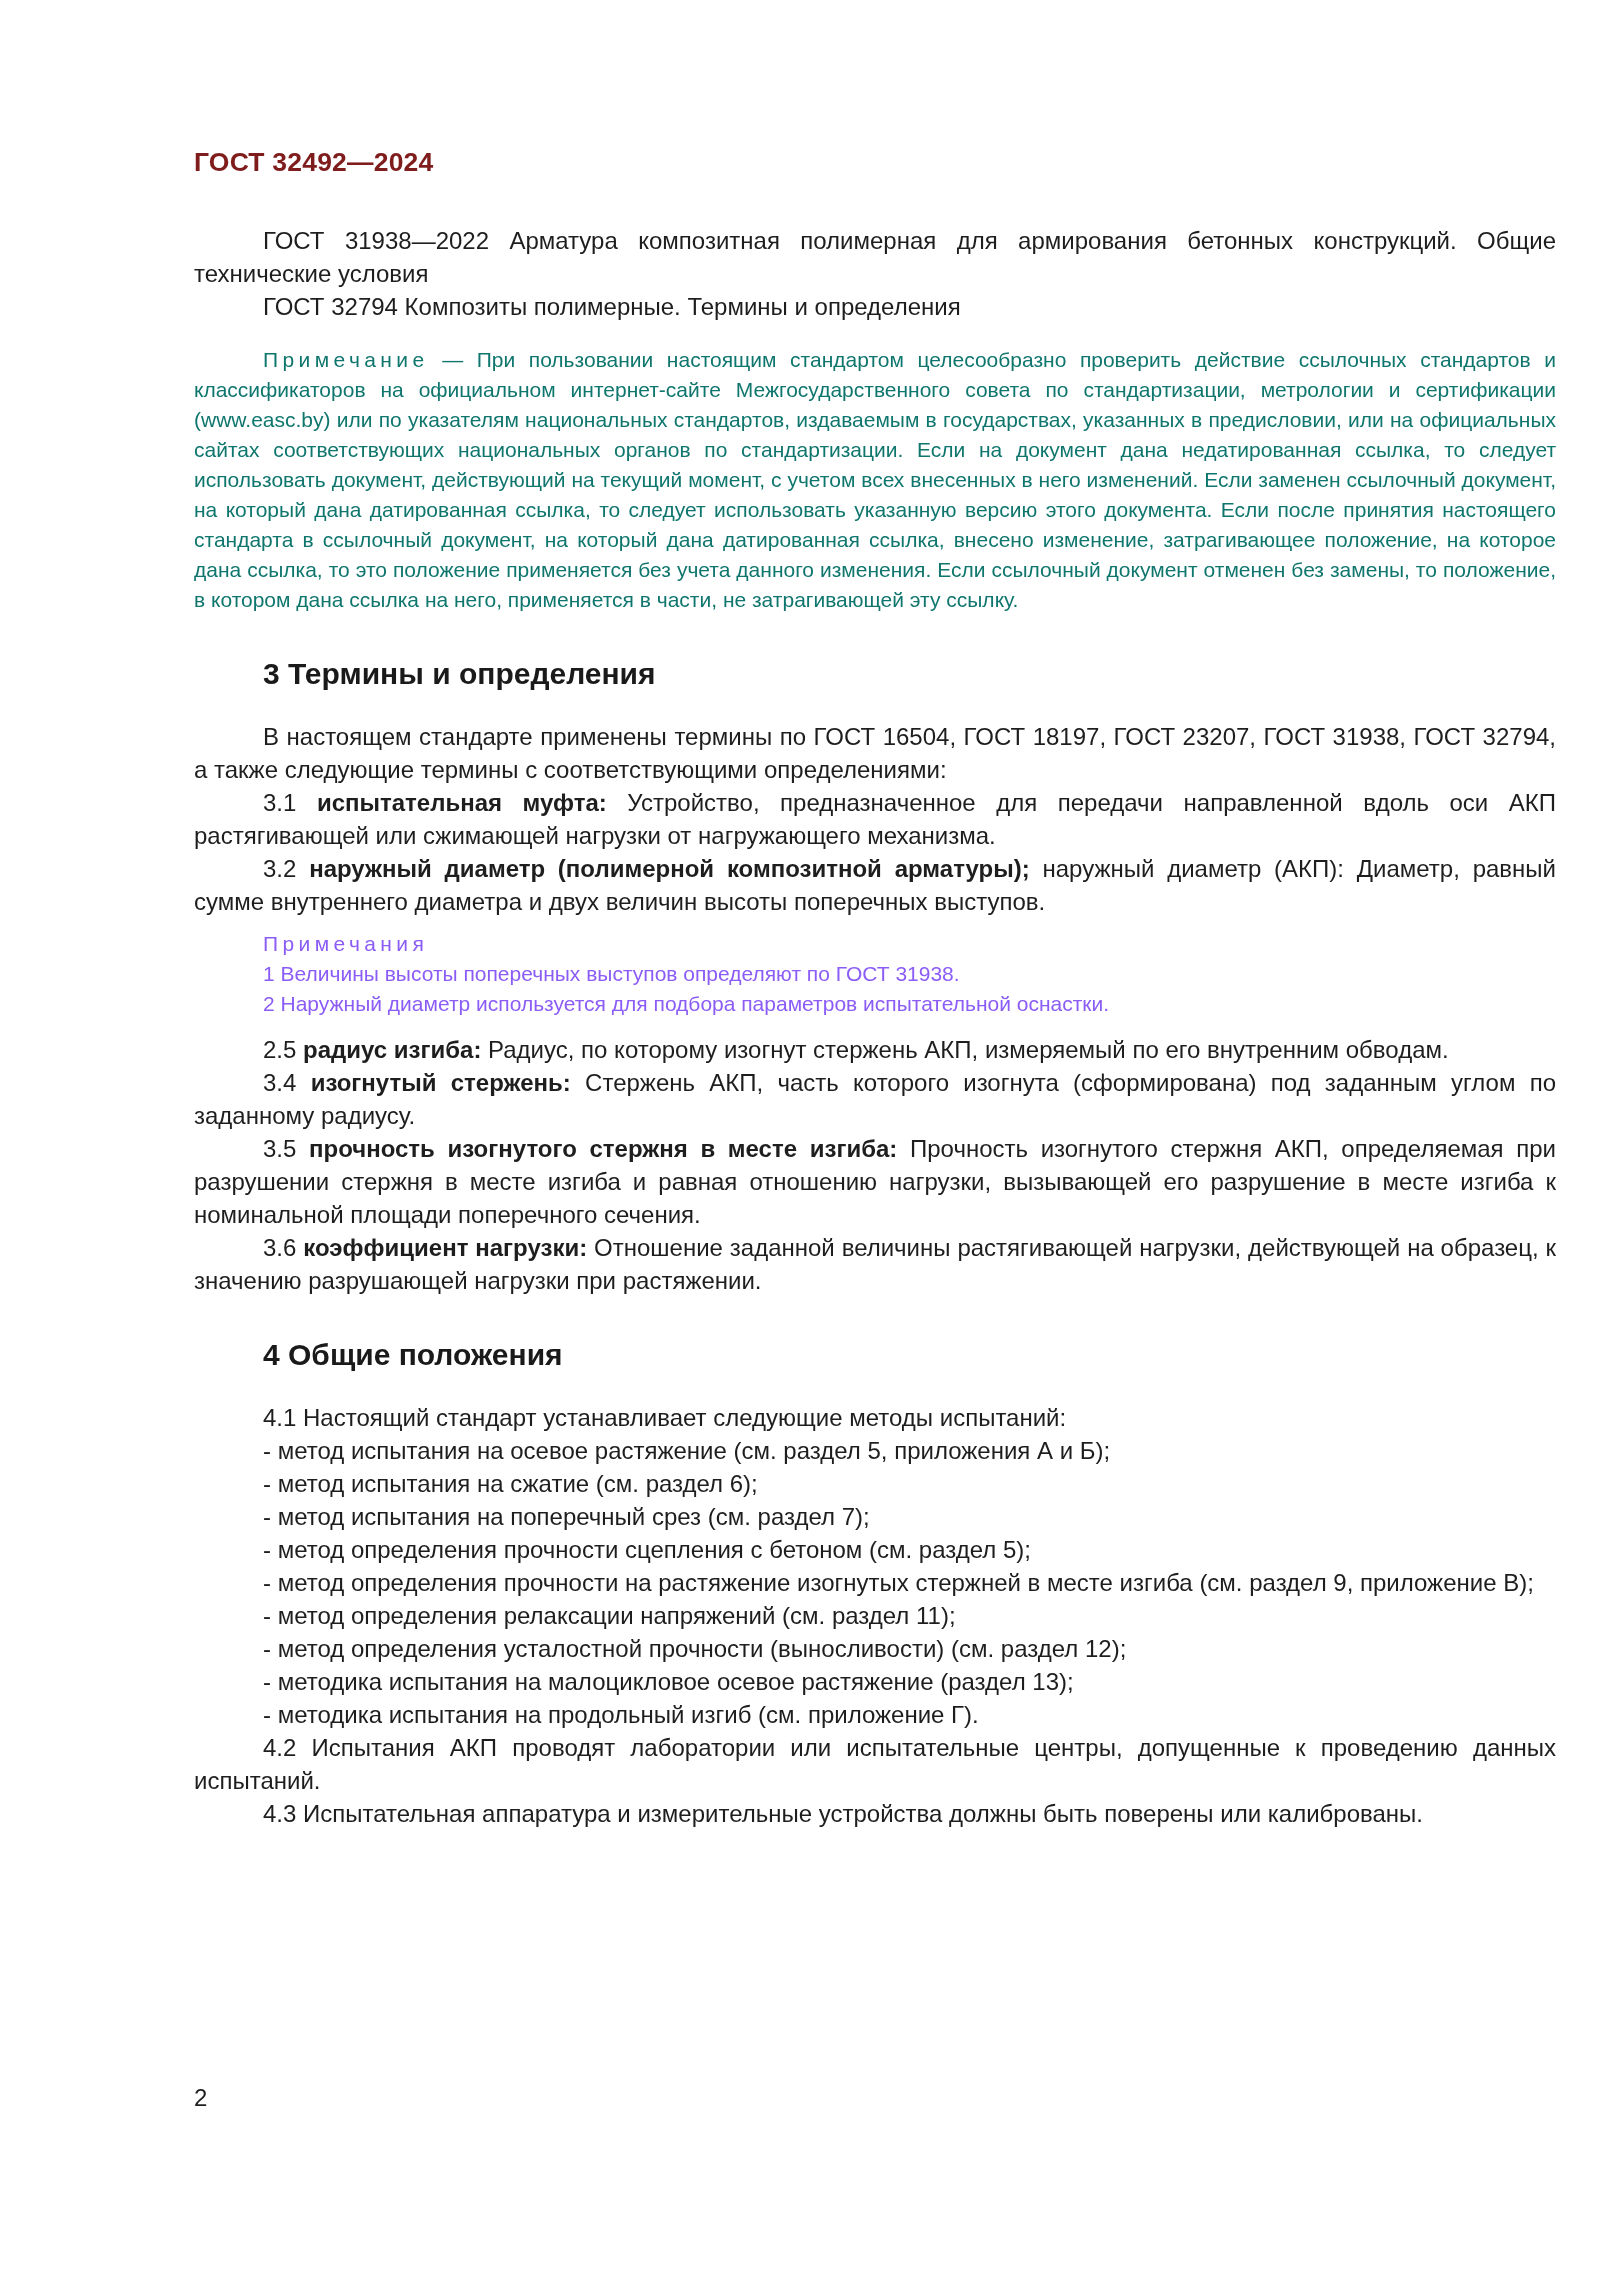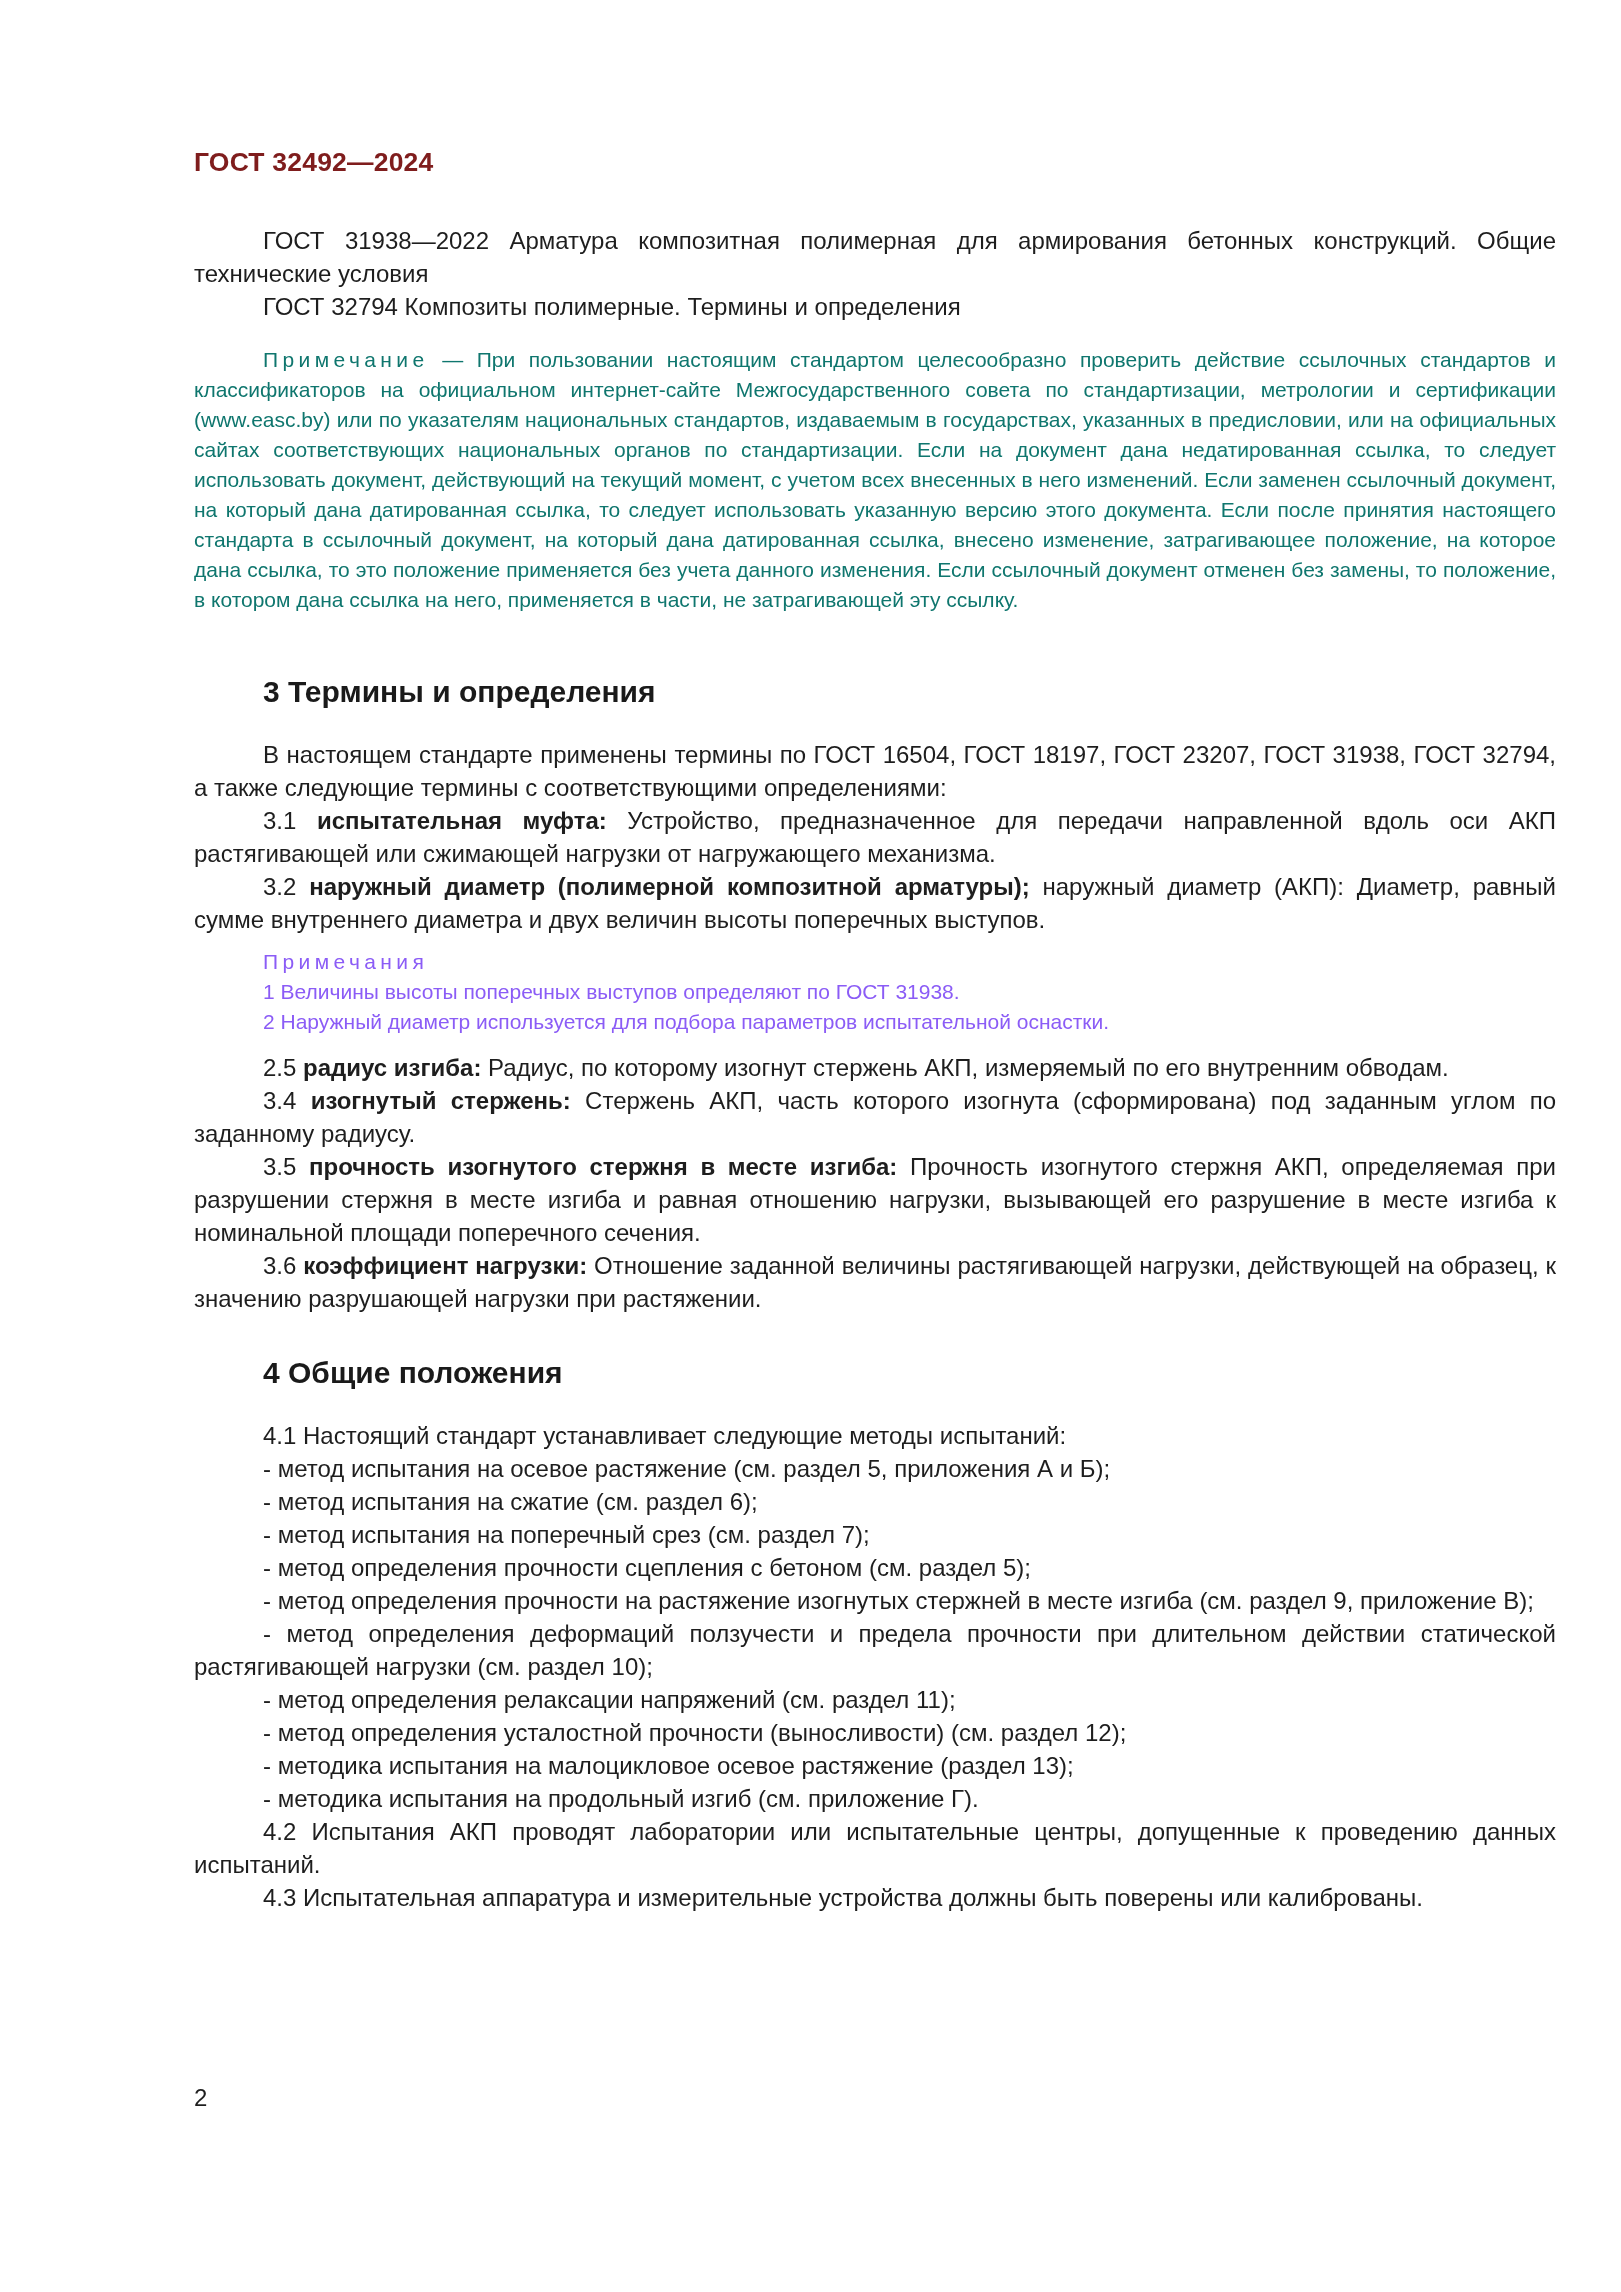--- a/index.html
+++ b/index.html
@@ -39,21 +39,21 @@
 
 <div class="page-header">ГОСТ 32492—2024</div>
 
 <div class="content">
 
   <p class="body-p">ГОСТ 31938—2022 Арматура композитная полимерная для армирования бетонных конструкций. Общие технические условия</p>
   <p class="body-p">ГОСТ 32794 Композиты полимерные. Термины и определения</p>
 
   <p class="note" style="margin-top:21.6px;"><span class="spaced">Примечание</span><span> — </span><span>При пользовании настоящим стандартом целесообразно проверить действие ссылочных стандартов и классификаторов на официальном интернет-сайте Межгосударственного совета по стандартизации, метрологии и сертификации (www.easc.by) или по указателям национальных стандартов, издаваемым в государствах, указанных в предисловии, или на официальных сайтах соответствующих национальных органов по стандартизации. Если на документ дана недатированная ссылка, то следует использовать документ, действующий на текущий момент, с учетом всех внесенных в него изменений. Если заменен ссылочный документ, на который дана датированная ссылка, то следует использовать указанную версию этого документа. Если после принятия настоящего стандарта в ссылочный документ, на который дана датированная ссылка, внесено изменение, затрагивающее положение, на которое дана ссылка, то это положение применяется без учета данного изменения. Если ссылочный документ отменен без замены, то положение, в котором дана ссылка на него, применяется в части, не затрагивающей эту ссылку.</span></p>
 
-  <h2 style="margin-top:60px;">3 Термины и определения</h2>
+  <h2 style="margin-top:42px;">3 Термины и определения</h2>
 
   <p class="body-p" style="margin-top:29px;">В настоящем стандарте применены термины по ГОСТ 16504, ГОСТ 18197, ГОСТ 23207, ГОСТ 31938, ГОСТ 32794, а также следующие термины с соответствующими определениями:</p>
 
   <p class="body-p"><span>3.1 </span><span class="term">испытательная муфта:</span><span> Устройство, предназначенное для передачи направленной вдоль оси АКП растягивающей или сжимающей нагрузки от нагружающего механизма.</span></p>
 
   <p class="body-p"><span>3.2 </span><span class="term">наружный диаметр (полимерной композитной арматуры);</span><span> наружный диаметр (АКП): Диаметр, равный сумме внутреннего диаметра и двух величин высоты поперечных выступов.</span></p>
 
   <div class="notes-block" style="margin-top:11.8px;">
     <p class="spaced">Примечания</p>
     <p>1 Величины высоты поперечных выступов определяют по ГОСТ 31938.</p>
@@ -69,21 +69,20 @@
   <p class="body-p"><span>3.6 </span><span class="term">коэффициент нагрузки:</span><span> Отношение заданной величины растягивающей нагрузки, действующей на образец, к значению разрушающей нагрузки при растяжении.</span></p>
 
   <h2 style="margin-top:41px;">4 Общие положения</h2>
 
   <p class="body-p" style="margin-top:29px;">4.1 Настоящий стандарт устанавливает следующие методы испытаний:</p>
   <p class="body-p">- метод испытания на осевое растяжение (см. раздел 5, приложения А и Б);</p>
   <p class="body-p">- метод испытания на сжатие (см. раздел 6);</p>
   <p class="body-p">- метод испытания на поперечный срез (см. раздел 7);</p>
   <p class="body-p">- метод определения прочности сцепления с бетоном (см. раздел 5);</p>
   <p class="body-p">- метод определения прочности на растяжение изогнутых стержней в месте изгиба (см. раздел 9, приложение В);</p>
-  <p class="body-p">- метод определения деформаций ползучести и предела прочности при длительном действии статической растягивающей нагрузки (см. раздел 10);</p>
   <p class="body-p">- метод определения релаксации напряжений (см. раздел 11);</p>
   <p class="body-p">- метод определения усталостной прочности (выносливости) (см. раздел 12);</p>
   <p class="body-p">- методика испытания на малоцикловое осевое растяжение (раздел 13);</p>
   <p class="body-p">- методика испытания на продольный изгиб (см. приложение Г).</p>
   <p class="body-p">4.2 Испытания АКП проводят лаборатории или испытательные центры, допущенные к проведению данных испытаний.</p>
   <p class="body-p">4.3 Испытательная аппаратура и измерительные устройства должны быть поверены или калиброваны.</p>
 </div>
 
 <div class="page-number">2</div>
 

